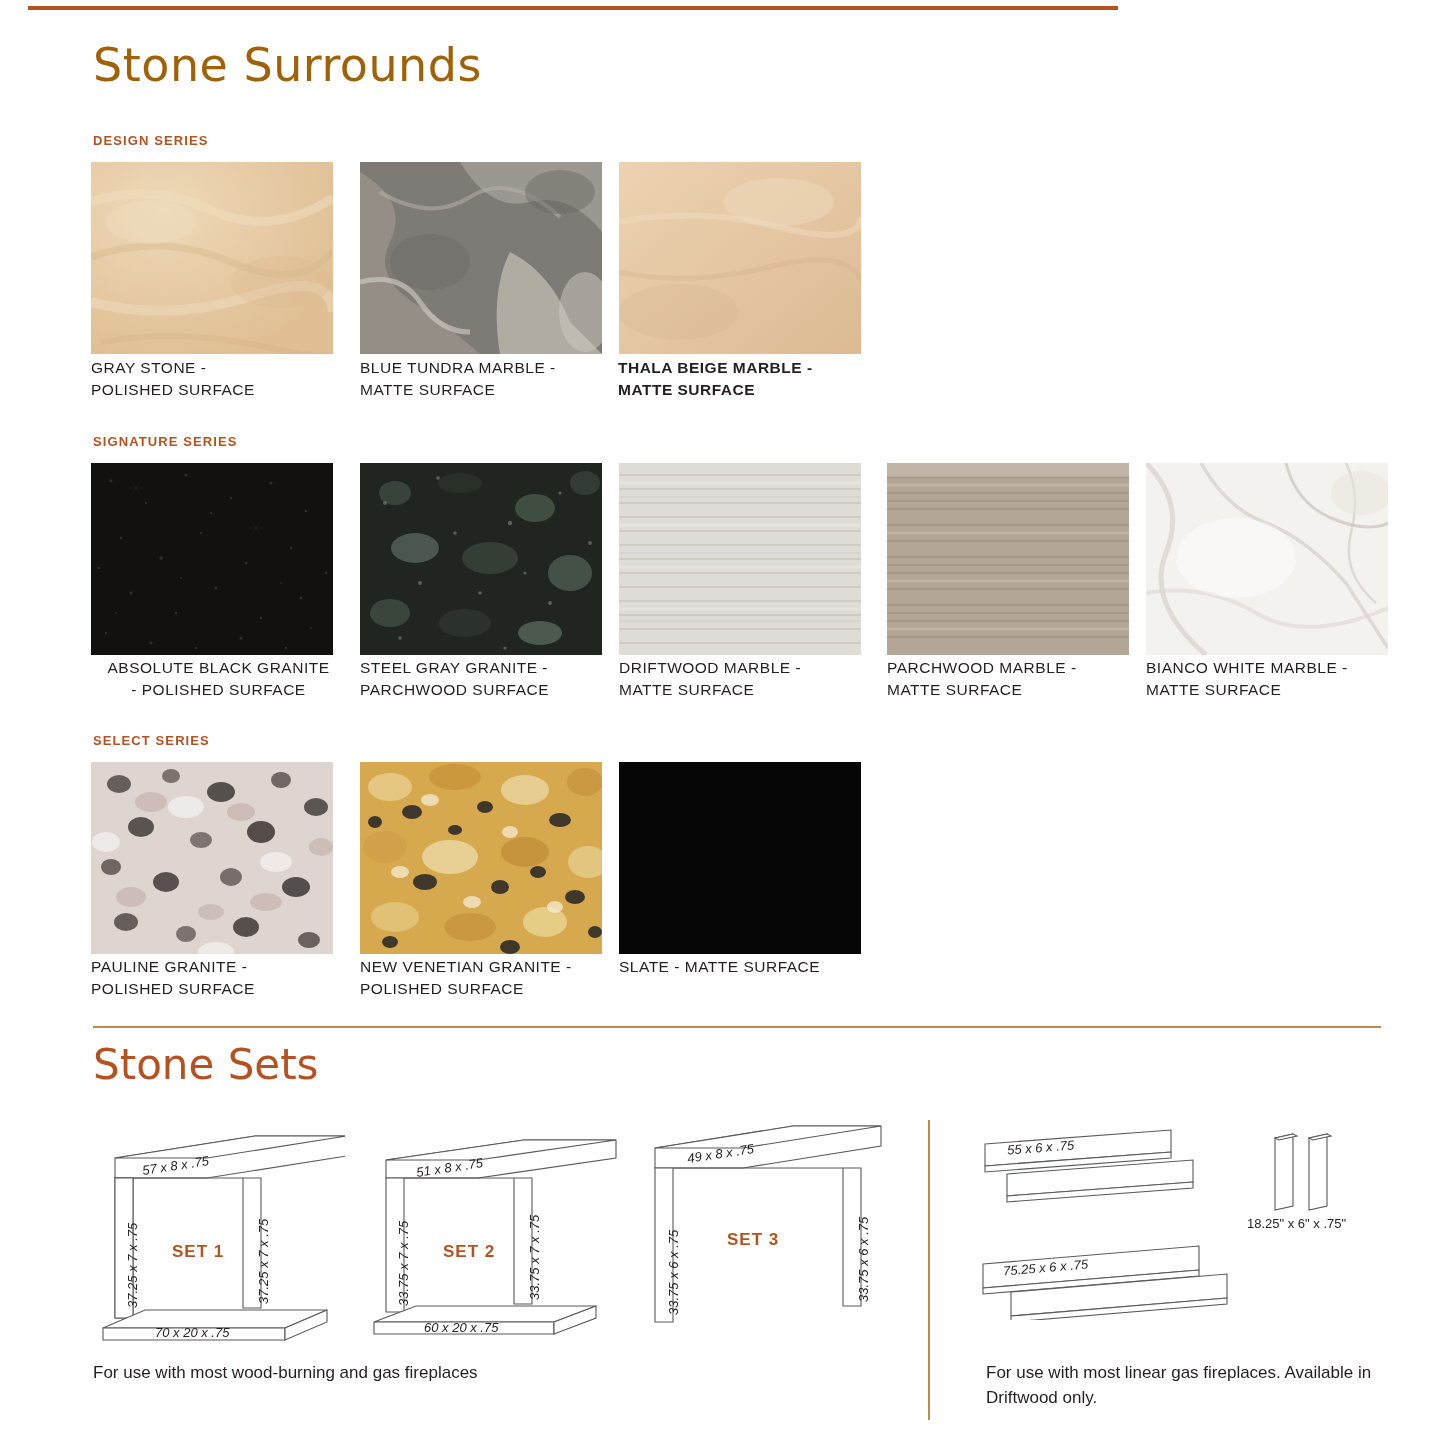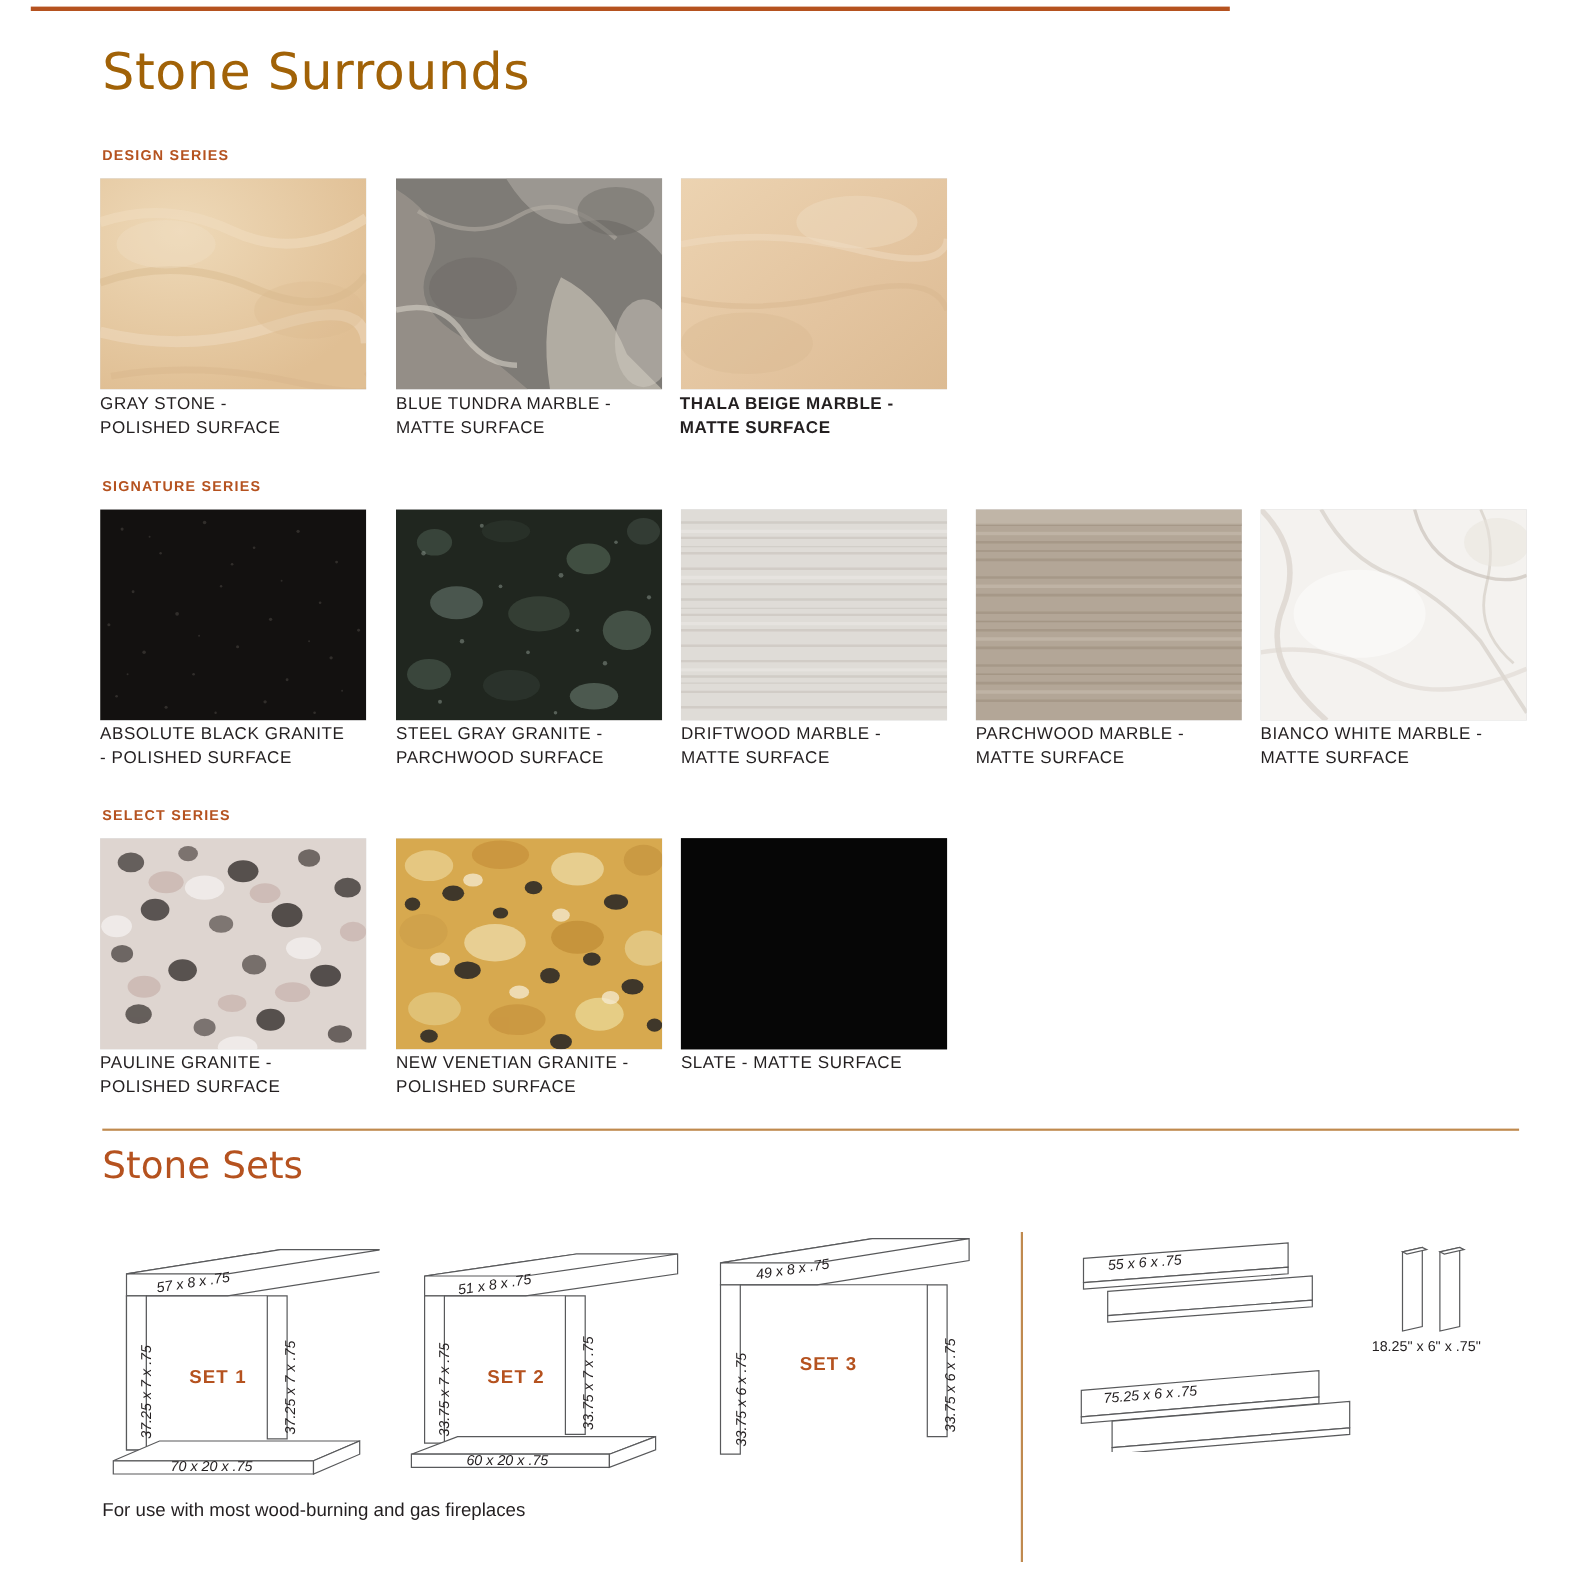--- a/index.html
+++ b/index.html
@@ -81,21 +81,21 @@
     left: 928px;
     top: 1120px;
     width: 2px;
     height: 300px;
     background: #c08a4f;
   }
   .subtitle {
     position: absolute;
     left: 93px;
     top: 1040px;
-    font-size: 34px;
+    font-size: 42px;
     color: #b5521f;
     font-family: "DejaVu Sans", sans-serif;
   }
   .footnote {
     position: absolute;
     font-size: 17px;
     line-height: 25px;
     color: #231f20;
     font-family: "Liberation Sans", sans-serif;
   }
@@ -336,21 +336,21 @@
       <path d="M0 0 Q40 40 20 90 T60 192" stroke="#d8d2cb" stroke-width="5" fill="none" opacity="0.7"></path>
       <path d="M55 0 Q80 45 120 60 T200 120 L242 185" stroke="#cfc8c0" stroke-width="3.5" fill="none" opacity="0.6"></path>
       <path d="M140 0 Q150 40 185 55 T242 60" stroke="#bfb7ad" stroke-width="3" fill="none" opacity="0.55"></path>
       <path d="M0 130 Q60 120 110 150 T242 145" stroke="#ddd7d0" stroke-width="4" fill="none" opacity="0.6"></path>
       <path d="M200 0 Q215 30 205 70 T230 140" stroke="#c8c0b6" stroke-width="2.5" fill="none" opacity="0.5"></path>
       <ellipse cx="90" cy="95" rx="60" ry="40" fill="#ffffff" opacity="0.45"></ellipse>
       <ellipse cx="215" cy="30" rx="30" ry="22" fill="#e8e3dc" opacity="0.5"></ellipse>
     </svg>
   </div>
 
-  <div class="caption" style="left:91px; top:657px; width:255px;">
+  <div class="caption" style="left:91px; top:657px; width:255px;text-align:center;">
     <div>ABSOLUTE BLACK GRANITE</div>
     <div>- POLISHED SURFACE</div>
   </div>
   <div class="caption" style="left:360px; top:657px;">
     <div>STEEL GRAY GRANITE -</div>
     <div>PARCHWOOD SURFACE</div>
   </div>
   <div class="caption" style="left:619px; top:657px;">
     <div>DRIFTWOOD MARBLE -</div>
     <div>MATTE SURFACE</div>
@@ -552,14 +552,15 @@
         <polygon points="334,18 352,14 352,86 334,90"></polygon>
         <polygon points="334,18 352,14 356,16 338,20"></polygon>
       </g>
     </svg>
     <div class="dimtext" style="left:32px; top:20px; transform:rotate(-4.2deg);">55 x 6 x .75</div>
     <div class="dimtext" style="left:28px; top:140px; transform:rotate(-4.8deg);">75.25 x 6 x .75</div>
     <div class="dimtext" style="left:272px; top:96px; font-style:normal;">18.25" x 6" x .75"</div>
   </div>
 
   <div class="footnote" style="left:93px; top:1360px; width:470px;">For use with most wood-burning and gas fireplaces</div>
+  <div class="footnote" style="left:986px; top:1360px; width:400px;">For use with most linear gas fireplaces. Available in Driftwood only.</div>
 
 </div>
 
 </body></html>

